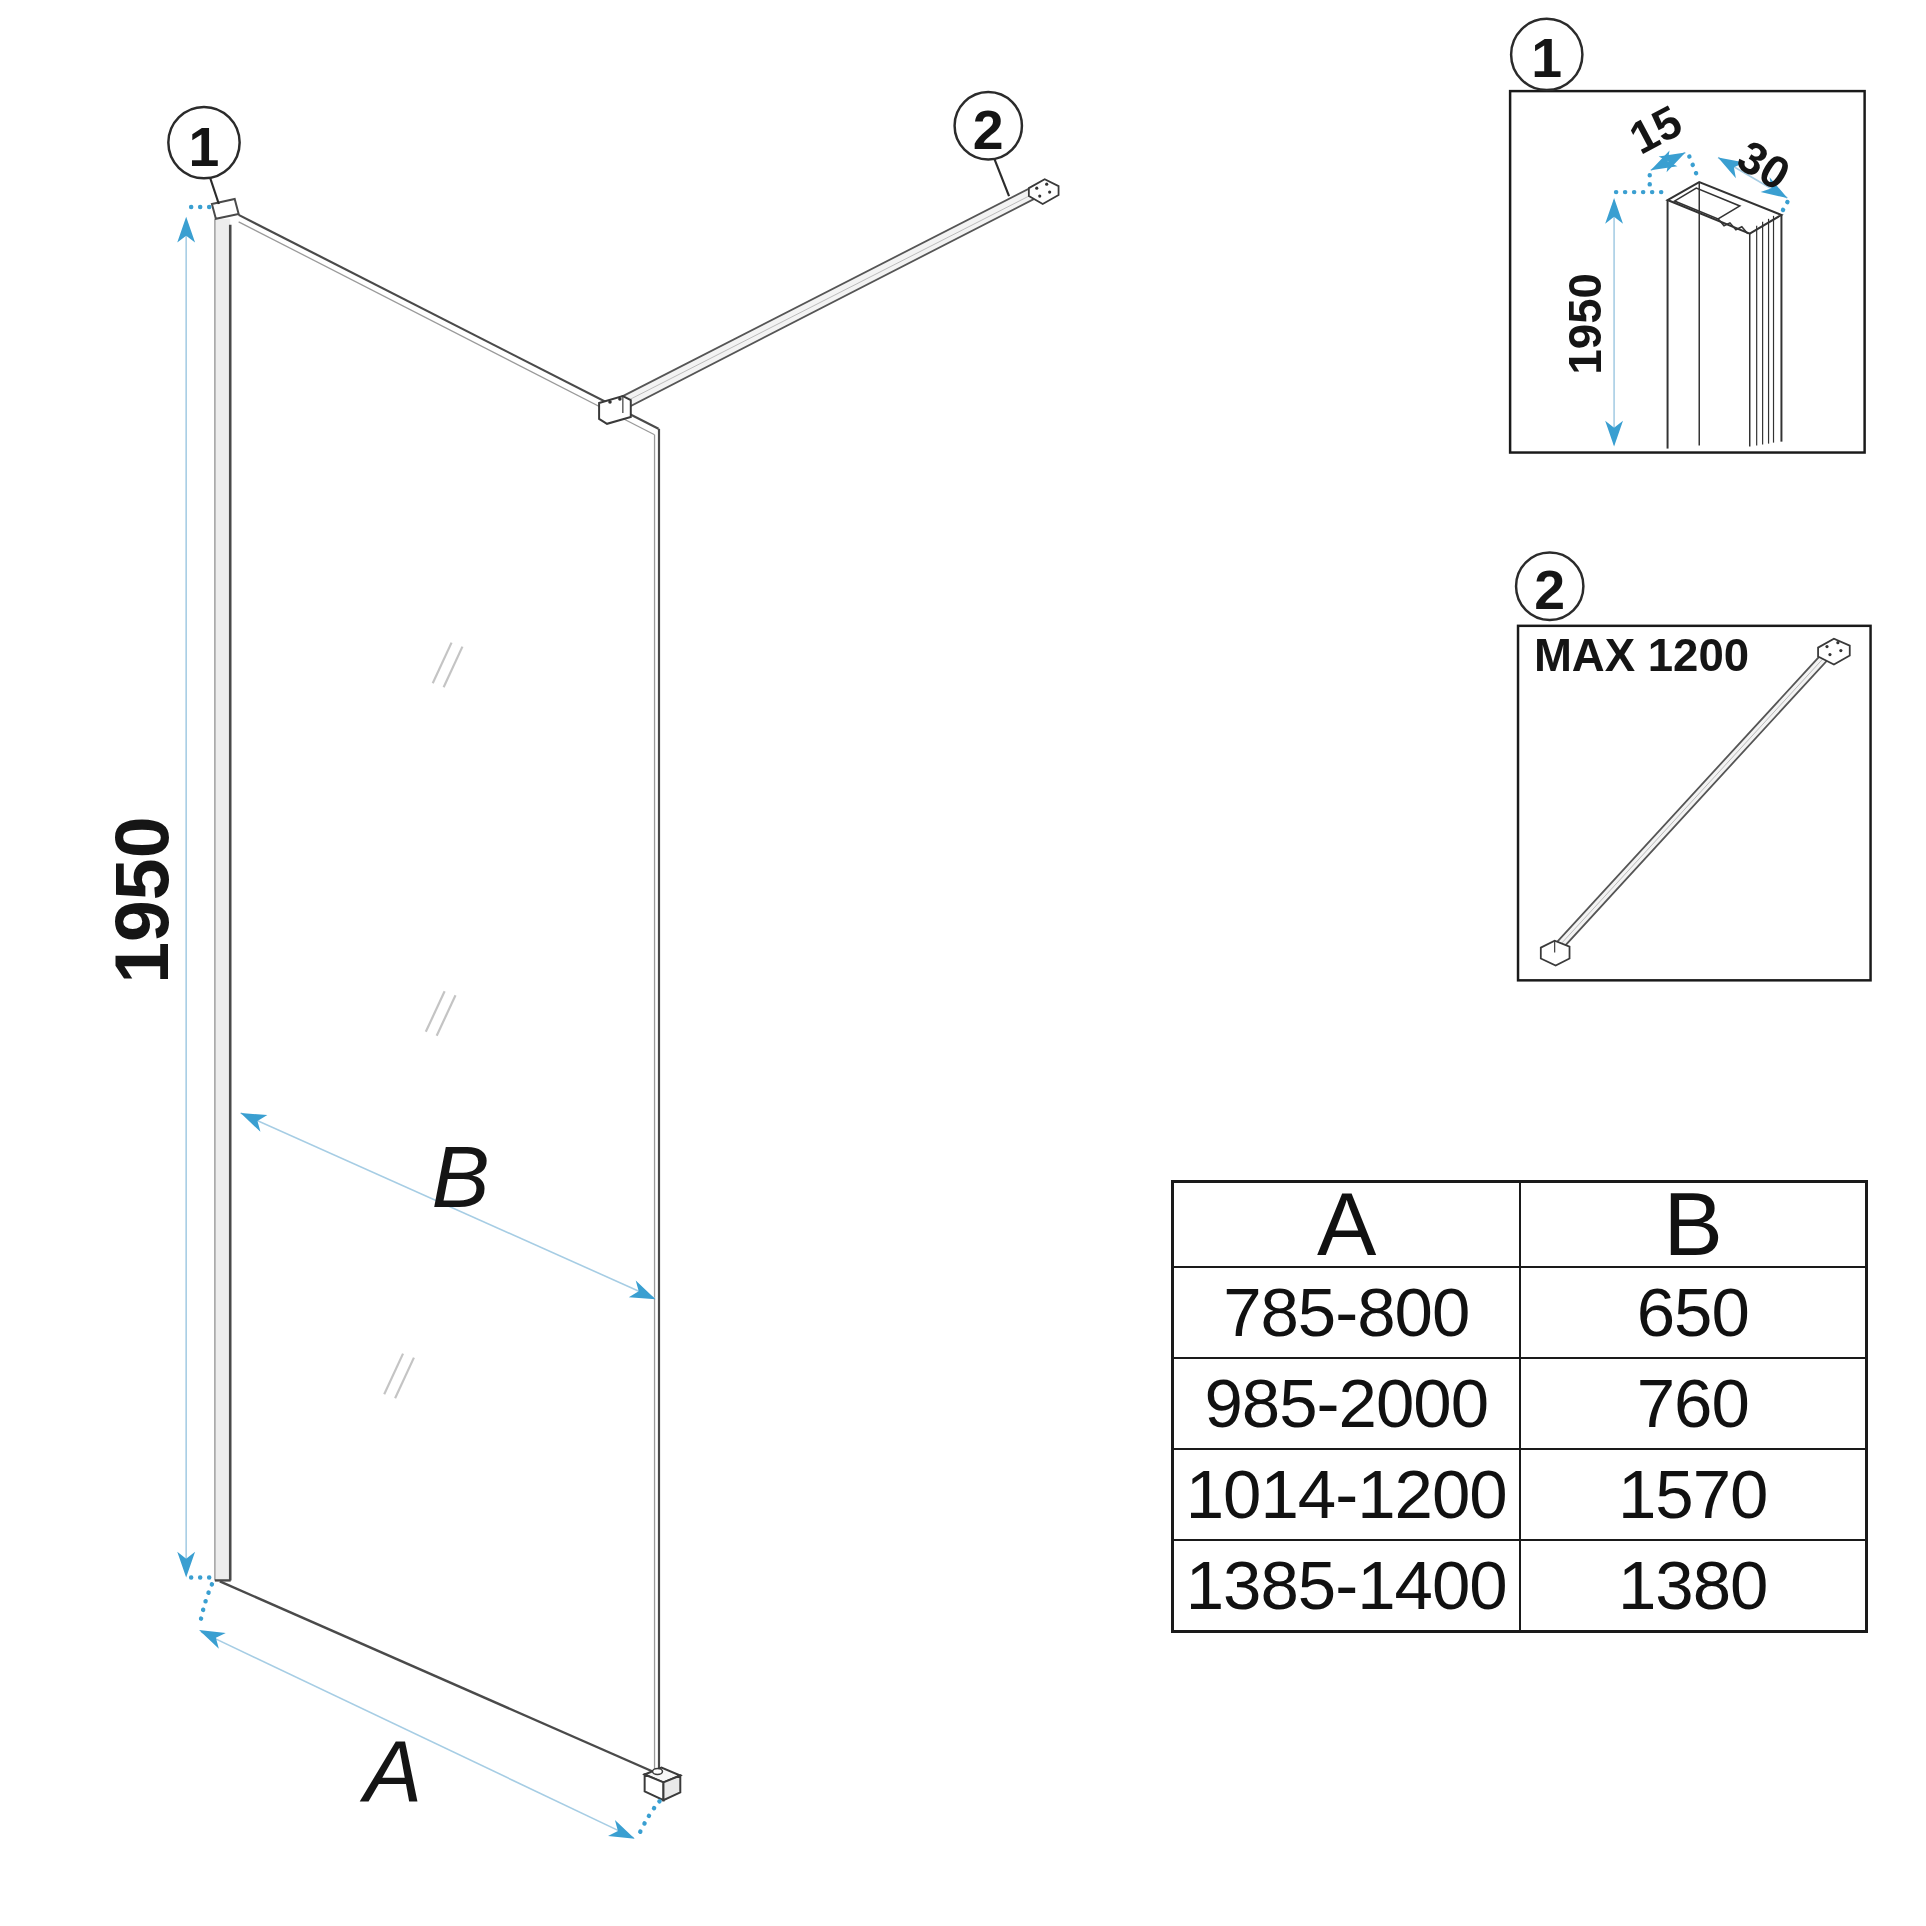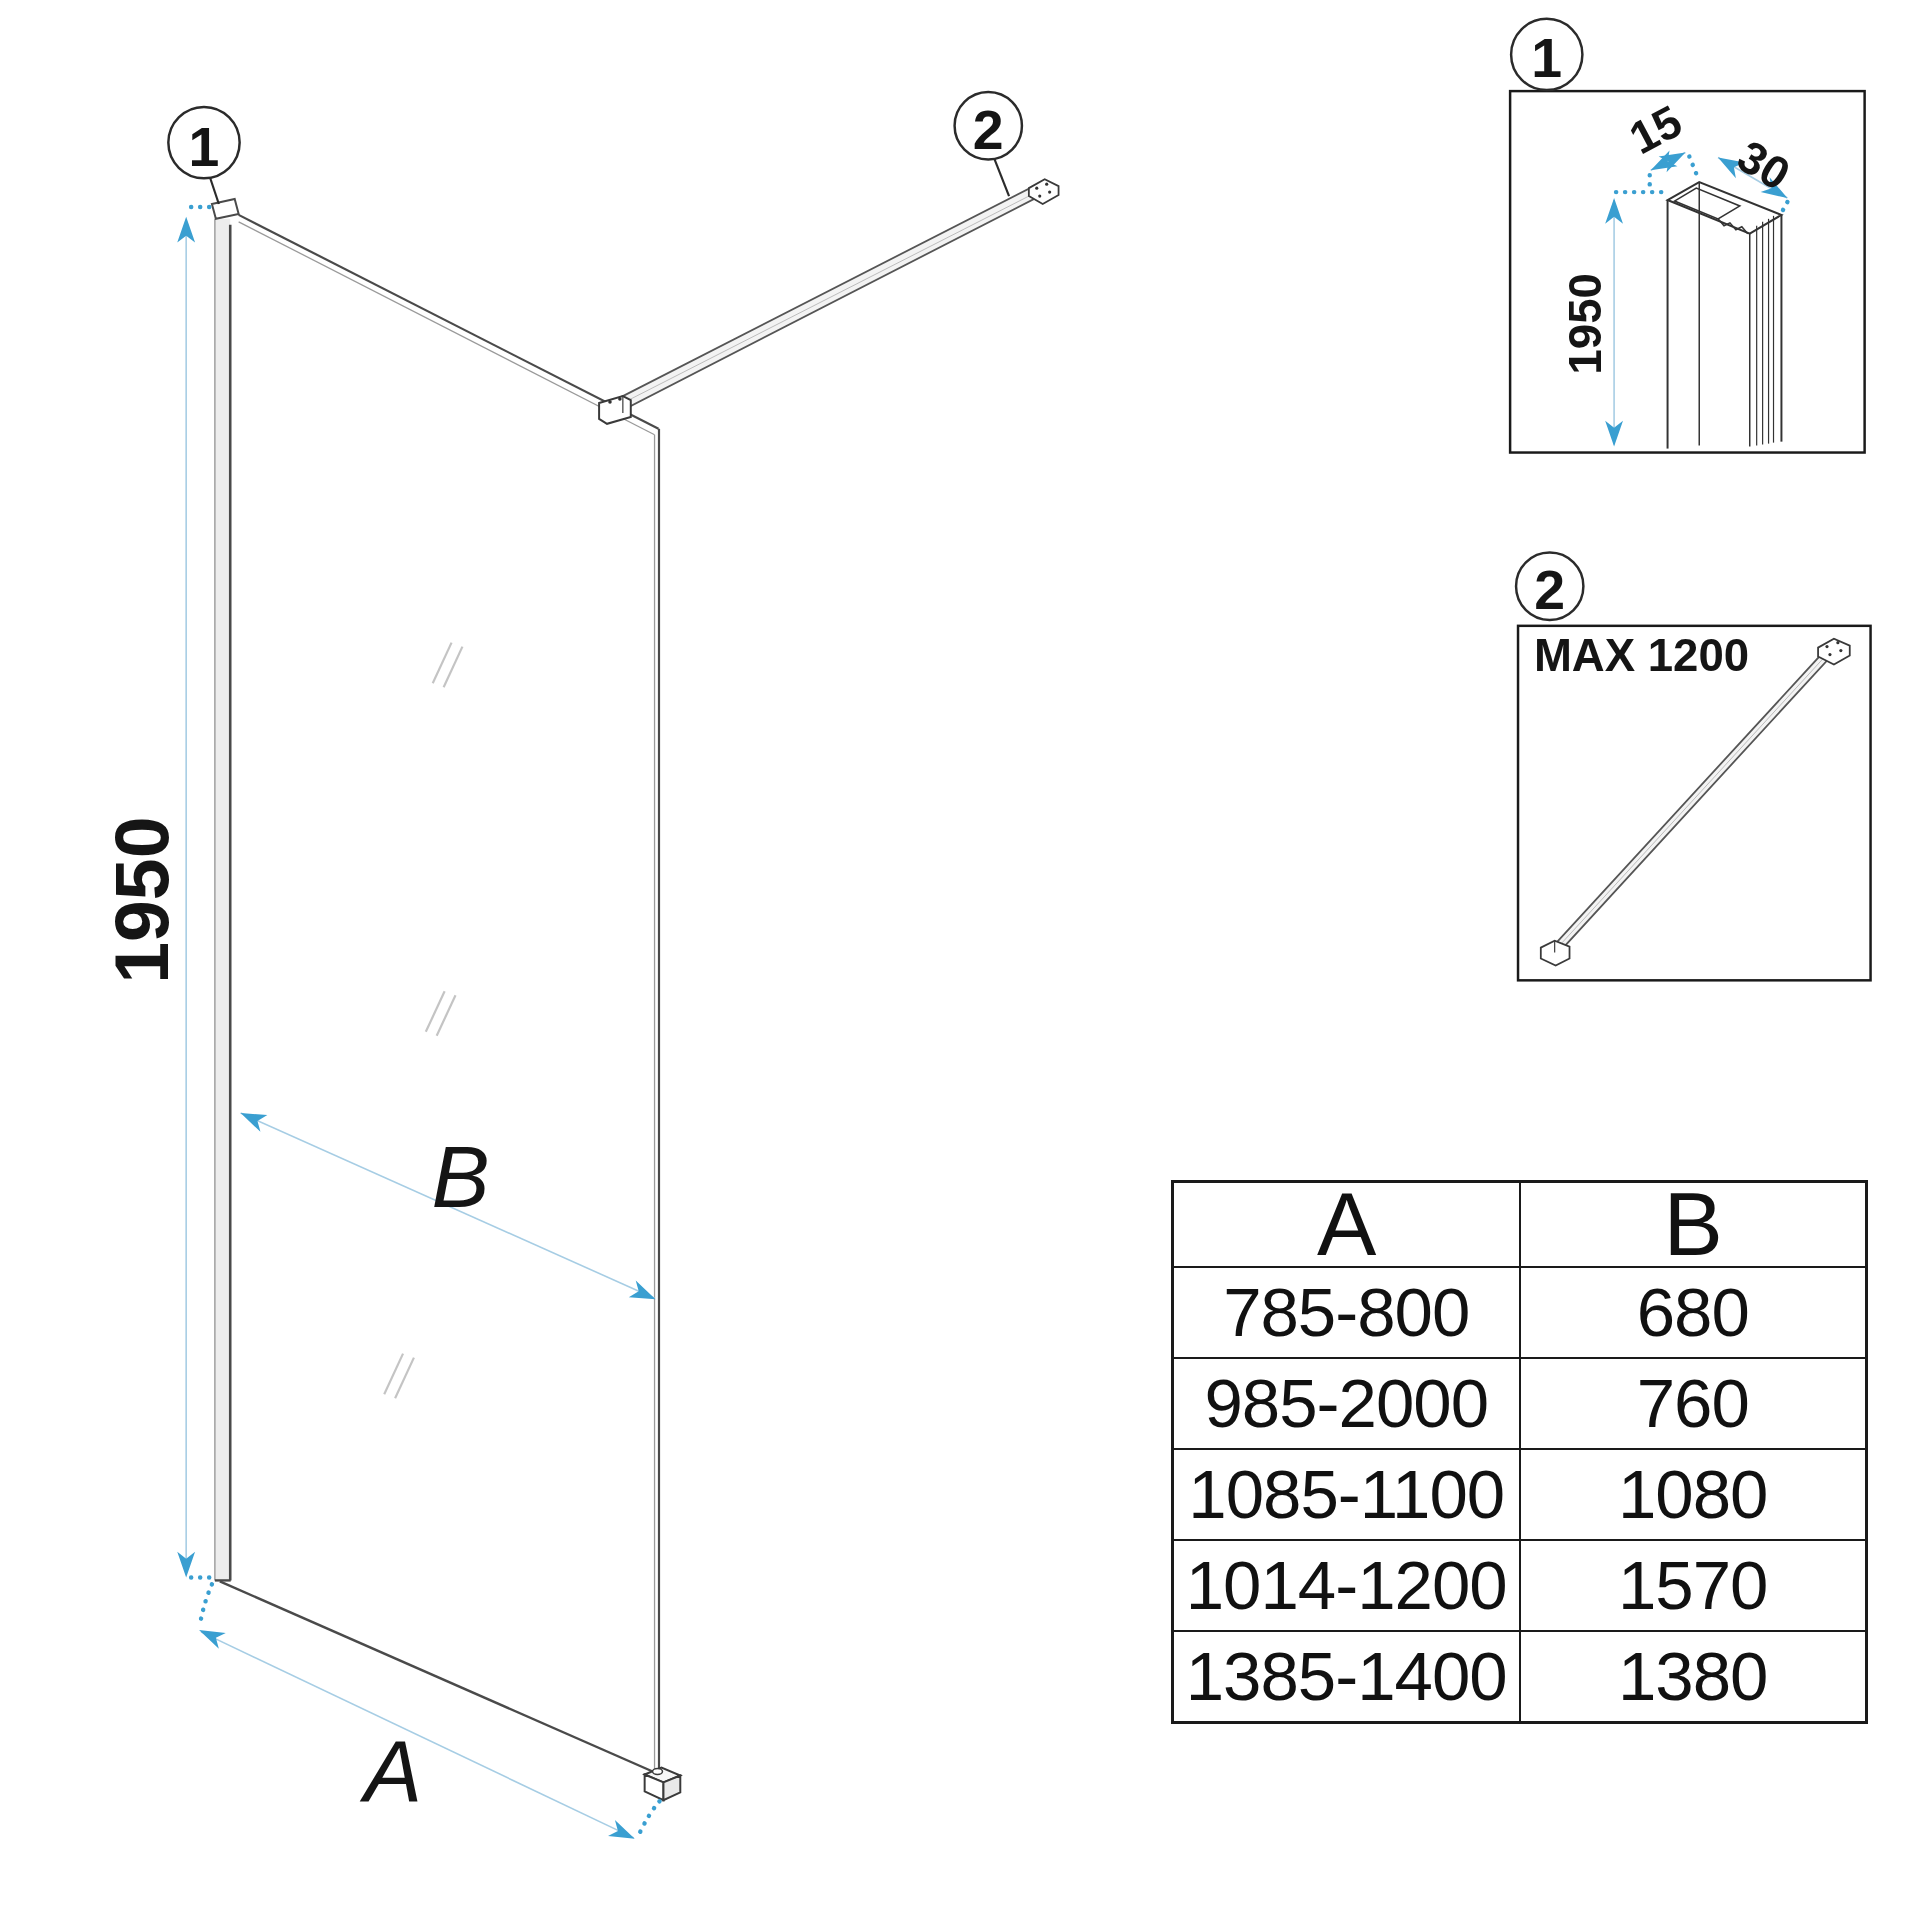--- a/index.html
+++ b/index.html
@@ -206,31 +206,27 @@
       </colgroup>
   <thead>
     <tr>
       <th>A</th>
       <th>B</th>
     </tr>
   </thead>
   <tbody>
     <tr>
       <td>785-800</td>
-      <td>680</td>
+      <td>650</td>
     </tr>
     <tr>
       <td>985-2000</td>
       <td>760</td>
     </tr>
     <tr>
-      <td>1085-1100</td>
-      <td>1080</td>
-    </tr>
-    <tr>
       <td>1014-1200</td>
       <td>1570</td>
     </tr>
     <tr>
       <td>1385-1400</td>
       <td>1380</td>
     </tr>
   </tbody>
 </table>
 

